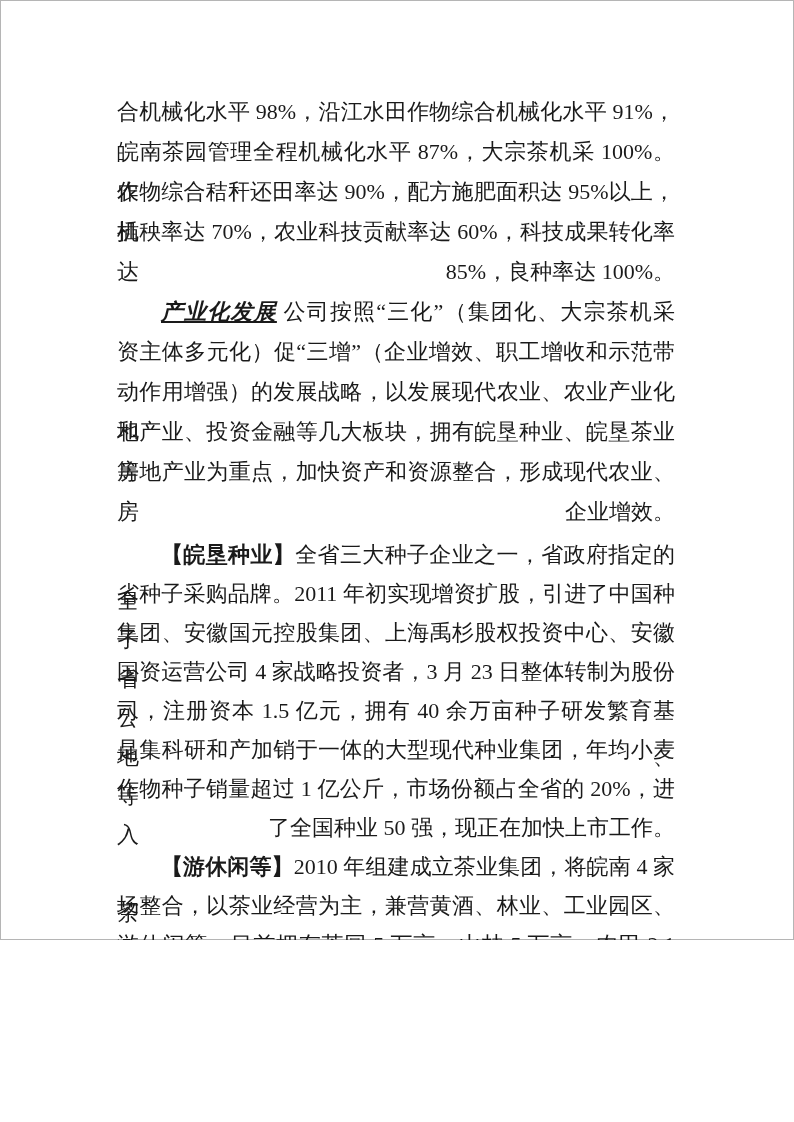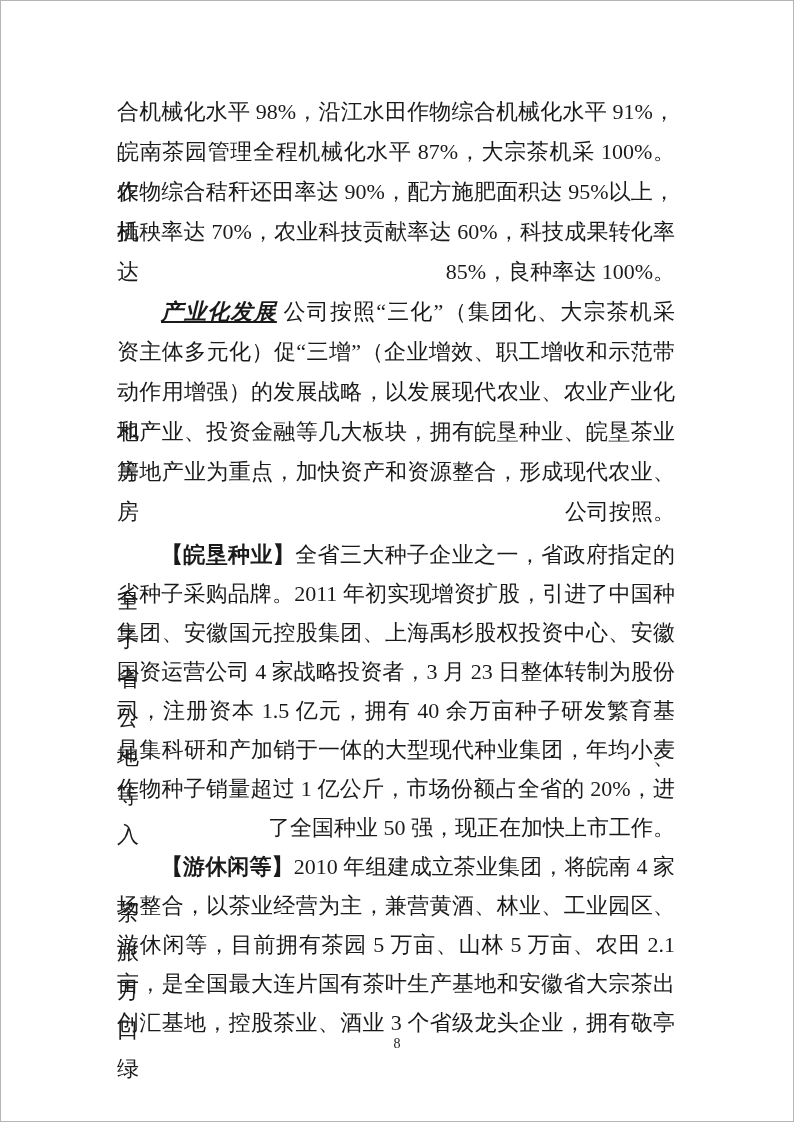--- a/index.html
+++ b/index.html
@@ -3,21 +3,21 @@
 <meta charset="utf-8">
 <style>
   html, body {
     margin: 0;
     padding: 0;
     background: #ffffff;
   }
   .page {
     position: relative;
     width: 794px;
-    height: 1122px;
+    height: 940px;
     background: #ffffff;
     box-shadow: inset 0 0 0 1px #b5b5b5;
     font-family: "Liberation Serif", "DejaVu Serif", serif;
     color: #1a1a1a;
     overflow: hidden;
   }
   .content {
     position: absolute;
     left: 117px;
     top: 92px;
@@ -70,21 +70,21 @@
         <div class="line fill"><span class="seg-normal">作物综合秸秆还田率达 90%，配方施肥面积达 95%以上，机</span></div>
         <div class="line fill"><span class="seg-normal">插秧率达 70%，农业科技贡献率达 60%，科技成果转化率达</span></div>
         <div class="line"><span class="seg-normal">85%，良种率达 100%。</span></div>
       </div>
       <div class="para-wide">
         <div class="line fill indent"><span class="seg-bold-italic">产业化发展</span><span class="seg-normal"> 公司按照“三化”（集团化、大宗茶机采</span></div>
         <div class="line fill"><span class="seg-normal">资主体多元化）促“三增”（企业增效、职工增收和示范带</span></div>
         <div class="line fill"><span class="seg-normal">动作用增强）的发展战略，以发展现代农业、农业产业化和</span></div>
         <div class="line fill"><span class="seg-normal">地产业、投资金融等几大板块，拥有皖垦种业、皖垦茶业等</span></div>
         <div class="line fill"><span class="seg-normal">房地产业为重点，加快资产和资源整合，形成现代农业、房</span></div>
-        <div class="line"><span class="seg-normal">公司按照。</span></div>
+        <div class="line"><span class="seg-normal">企业增效。</span></div>
       </div>
       <div class="para-tight">
         <div class="line fill indent"><span class="seg-bold">【皖垦种业】</span><span class="seg-normal">全省三大种子企业之一，省政府指定的全</span></div>
         <div class="line fill"><span class="seg-normal">省种子采购品牌。2011 年初实现增资扩股，引进了中国种子</span></div>
         <div class="line fill"><span class="seg-normal">集团、安徽国元控股集团、上海禹杉股权投资中心、安徽省</span></div>
         <div class="line fill"><span class="seg-normal">国资运营公司 4 家战略投资者，3 月 23 日整体转制为股份公</span></div>
         <div class="line fill"><span class="seg-normal">司，注册资本 1.5 亿元，拥有 40 余万亩种子研发繁育基地、</span></div>
         <div class="line fill"><span class="seg-normal">是集科研和产加销于一体的大型现代种业集团，年均小麦等</span></div>
         <div class="line fill"><span class="seg-normal">作物种子销量超过 1 亿公斤，市场份额占全省的 20%，进入</span></div>
         <div class="line"><span class="seg-normal">了全国种业 50 强，现正在加快上市工作。</span></div>

